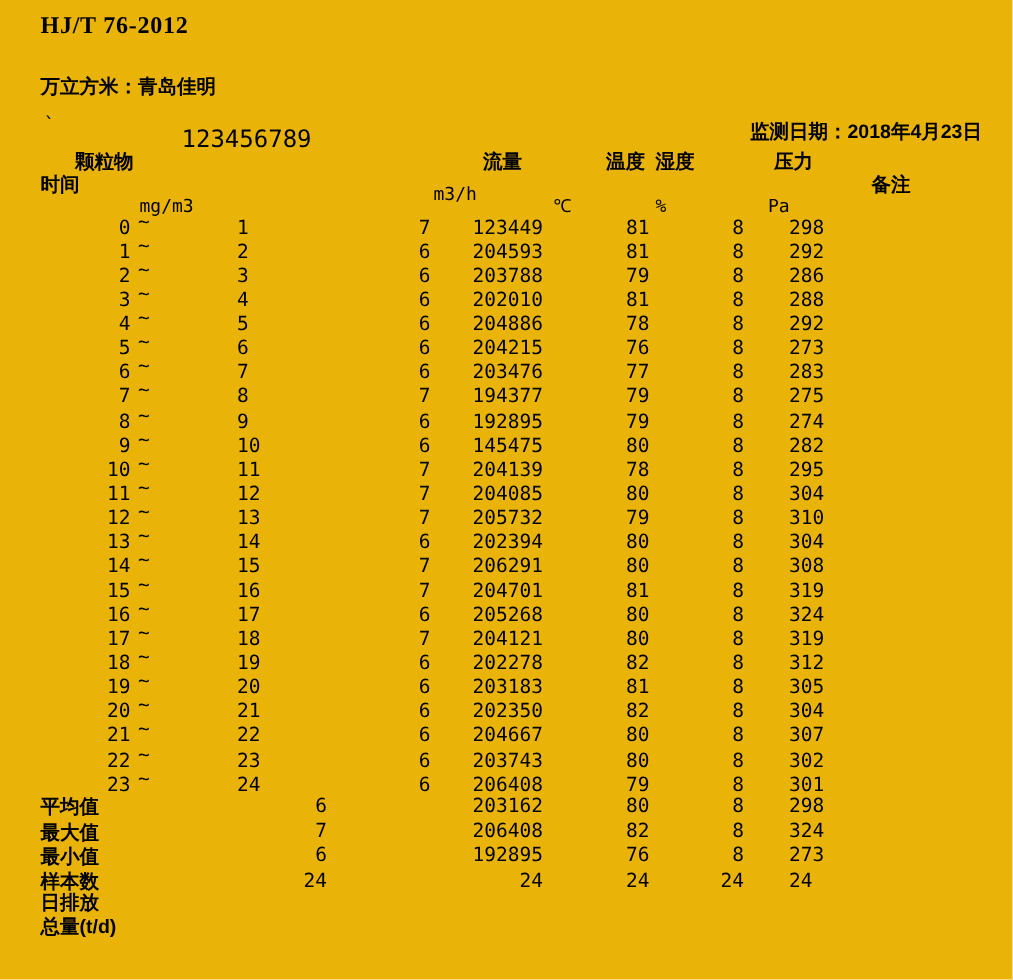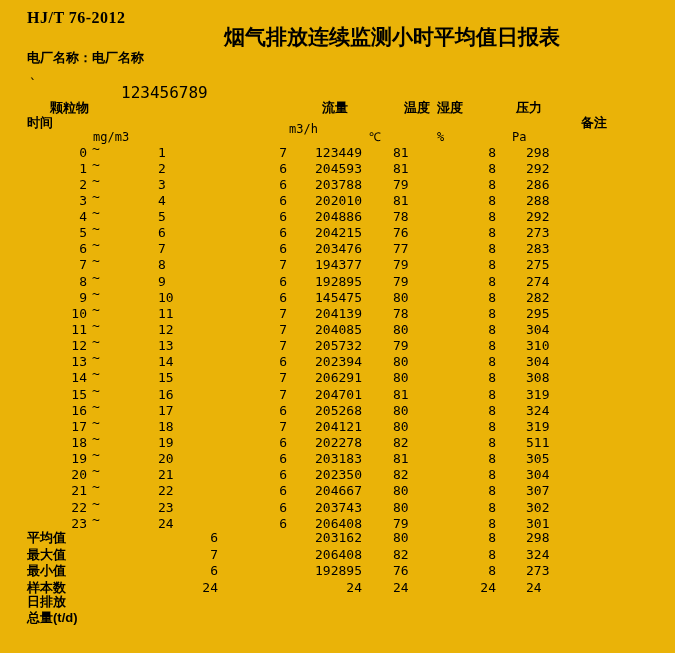--- a/index.html
+++ b/index.html
@@ -34,43 +34,43 @@
   .u-pres{left:512px;top:130px;}
 
   #rows{position:absolute;left:0;top:144.5px;width:675px;}
   .row{position:relative;height:16.15px;line-height:16.15px;}
   .row span,.srow span{position:absolute;font-family:"DejaVu Sans Mono",monospace;font-size:13px;}
   .c-hs{left:40px;width:47px;text-align:right;}
   .c-tilde{left:92px;top:-4px;}
   .c-he{left:158px;}
   .c-pm{left:240px;width:47px;text-align:right;}
   .c-flow{left:310px;width:52px;text-align:right;}
-  .c-temp{left:393px;width:40px;}
+  .c-temp{left:393px;width:40px;text-align:right;}
   .c-hum{left:456px;width:40px;text-align:right;}
   .c-pres{left:526px;width:50px;text-align:left;}
 
   #summary{position:absolute;left:0;top:530px;width:675px;}
   .srow{position:relative;height:16.6px;line-height:16.6px;}
   .c-slabel{left:27px;font-family:"Liberation Sans",sans-serif !important;font-weight:bold;font-size:13px;}
   .c-spm{left:171px;width:47px;text-align:right;}
 
   .f-daily{left:27px;top:595px;}
   .f-total{left:27px;top:611px;}
   .f-note{left:27px;top:627px;}
 </style>
 </head>
 <body>
 
 <div id="page">
 
   <div class="abs std-code">HJ/T 76-2012</div>
-  <div class="abs title">烟气排放连续监测小时平均值日报表</div>
-  <div class="abs plant lbl">电厂名称：电厂名称</div>
+  <div class="abs plant lbl">万立方米：青岛佳明</div>
   <div class="abs tick num">`</div>
   <div class="abs serial num">123456789</div>
+  <div class="abs mdate lbl">监测日期：2018年4月23日</div>
 
   <div class="abs h-pm lbl">颗粒物</div>
   <div class="abs h-flow lbl">流量</div>
   <div class="abs h-temp lbl">温度</div>
   <div class="abs h-hum lbl">湿度</div>
   <div class="abs h-pres lbl">压力</div>
   <div class="abs h-time lbl">时间</div>
   <div class="abs h-remark lbl">备注</div>
 
   <div class="abs u-pm unit">mg/m3</div>
@@ -279,21 +279,21 @@
   </div>
 
   <div class="row">
     <span class="c-hs">18</span>
     <span class="c-tilde">~</span>
     <span class="c-he">19</span>
     <span class="c-pm">6</span>
     <span class="c-flow">202278</span>
     <span class="c-temp">82</span>
     <span class="c-hum">8</span>
-    <span class="c-pres">511</span>
+    <span class="c-pres">312</span>
   </div>
 
   <div class="row">
     <span class="c-hs">19</span>
     <span class="c-tilde">~</span>
     <span class="c-he">20</span>
     <span class="c-pm">6</span>
     <span class="c-flow">203183</span>
     <span class="c-temp">81</span>
     <span class="c-hum">8</span>

